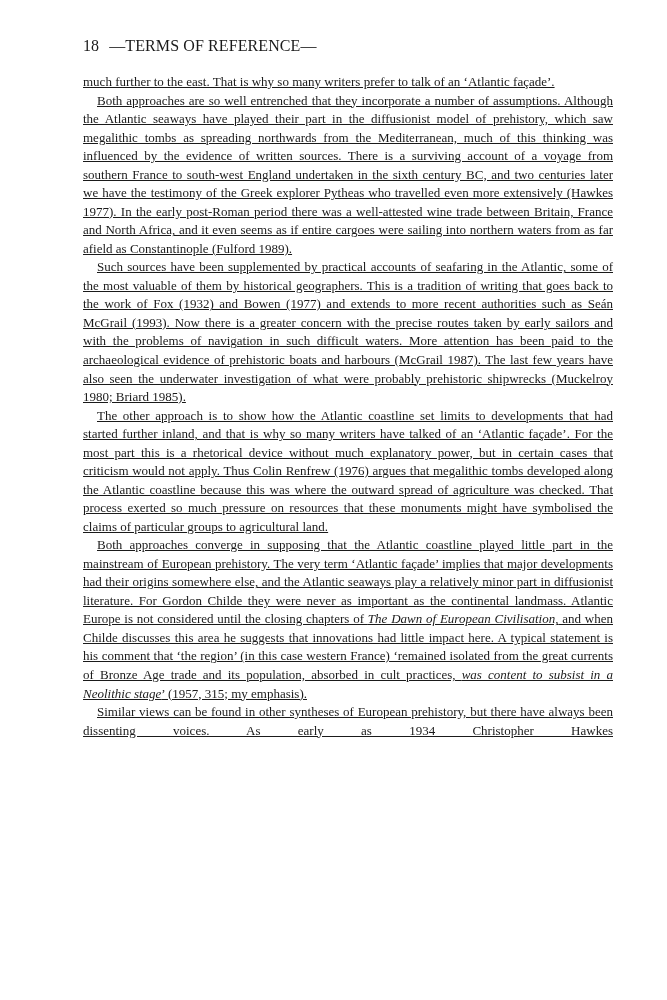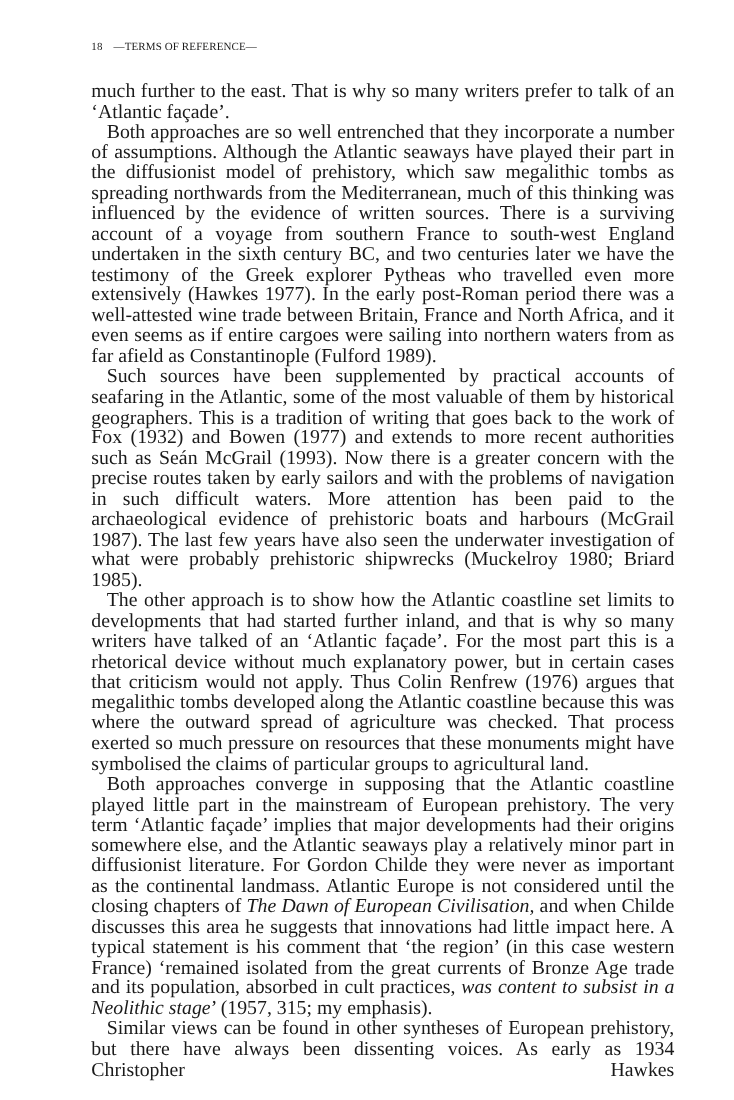--- a/index.html
+++ b/index.html
@@ -4,26 +4,26 @@
 <style>
   html, body { margin: 0; padding: 0; background: #ffffff; }
   body { width: 667px; height: 1000px; position: relative; overflow: hidden; }
   .page {
     position: absolute; left: 83px; top: 0; width: 530px;
     font-family: "Liberation Serif", "DejaVu Serif", serif;
     color: #1a1a1a;
   }
   .running-head {
     position: absolute; top: 37px; left: 0;
-    font-size: 10px; letter-spacing: 0.1px; white-space: nowrap;
+    font-size: 16px; letter-spacing: 0.1px; white-space: nowrap;
   }
   .running-head .pg { margin-right: 10px; }
   .body-text {
     position: absolute; top: 73px; left: 0; width: 530px;
-    font-size: 18px; line-height: 18.53px;
+    font-size: 13px; line-height: 18.53px; text-decoration: underline;
   }
   .body-text p { margin: 0; text-align: justify; text-indent: 14px; }
   .body-text p.cont { text-indent: 0; }
   .body-text p.last-line-just { text-align-last: justify; }
   em { font-style: italic; }
 </style>
 </head>
 <body>
 
 <div class="page">

